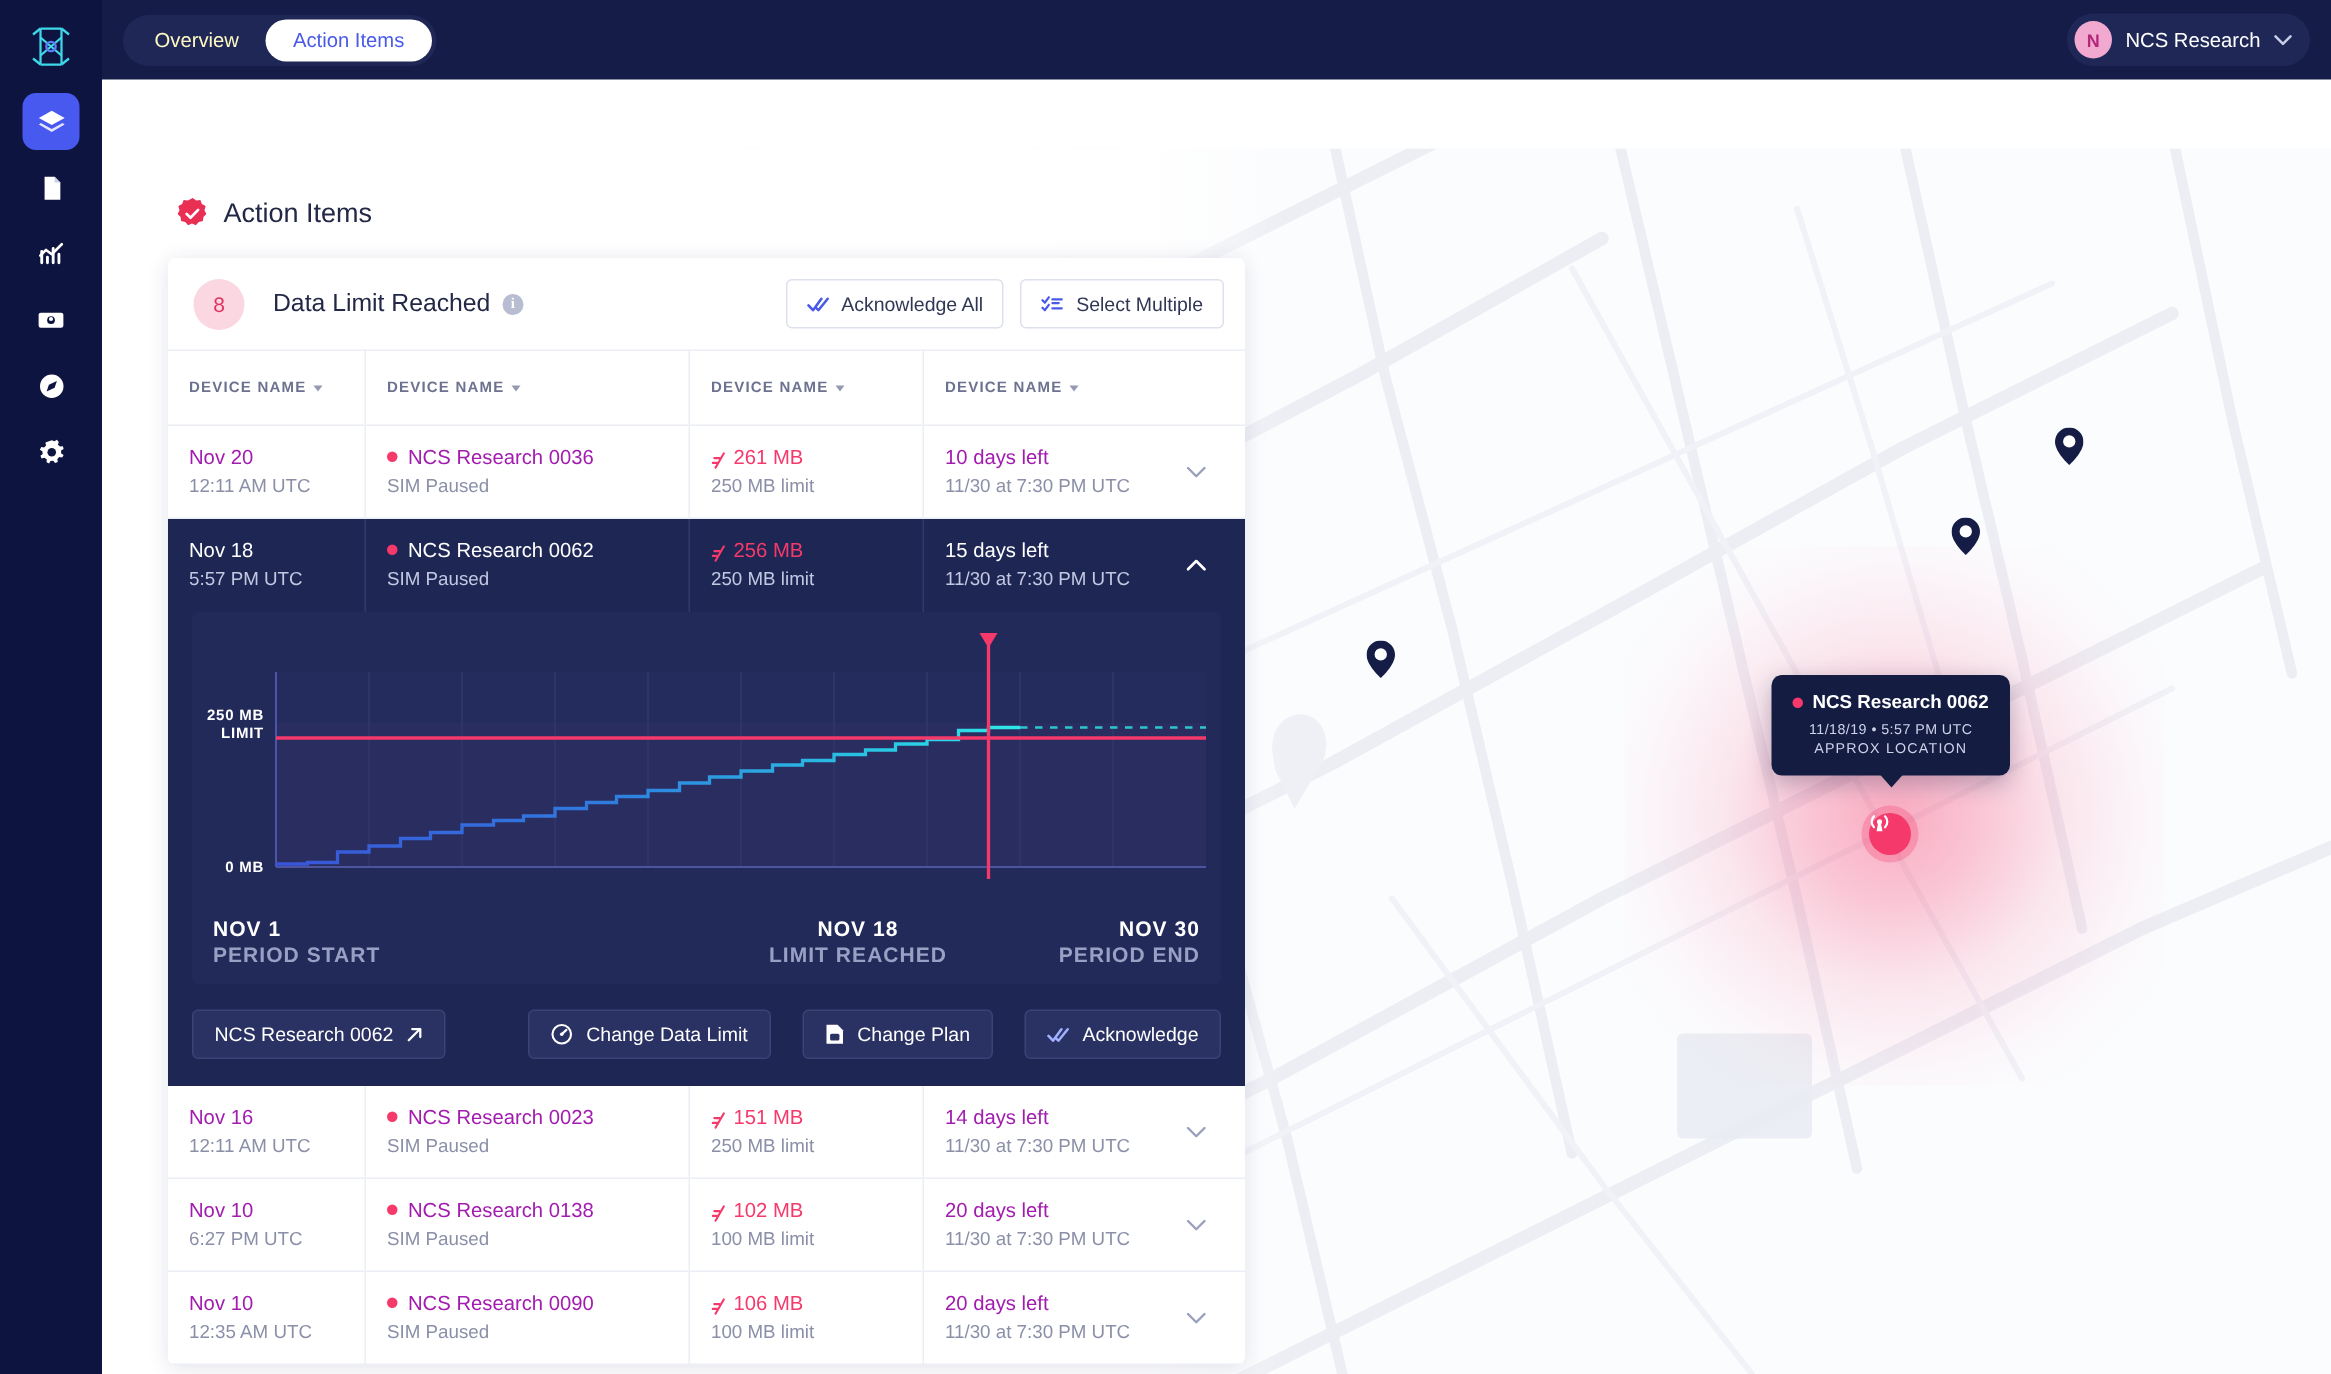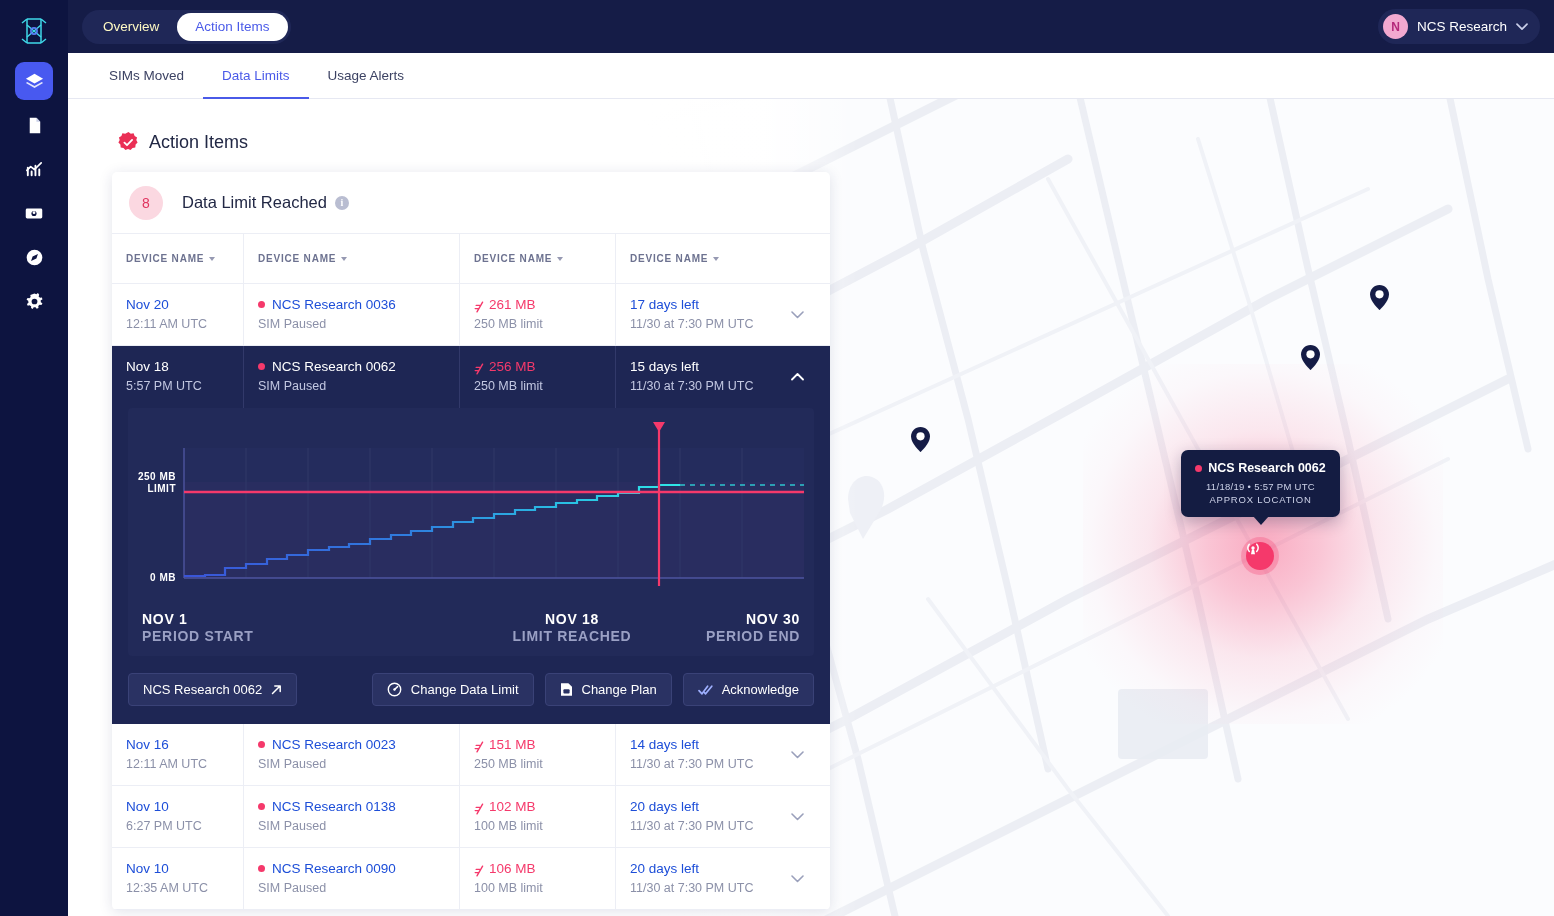--- a/index.html
+++ b/index.html
@@ -174,21 +174,21 @@
   .th:first-child { border-left: none; }
   .c1 { width: 131px; } .c2 { width: 216px; } .c3 { width: 156px; } .c4 { width: 215px; }
   .caret { width: 0; height: 0; border-left: 3.5px solid transparent; border-right: 3.5px solid transparent; border-top: 4.5px solid #9699b2; }
 
   .row {
     display: flex; align-items: stretch; height: 62px;
     border-bottom: 1px solid #eceef5; position: relative; cursor: pointer;
   }
   .cell { border-left: 1px solid #eceef5; padding: 12px 0 0 14px; }
   .cell:first-child { border-left: none; }
-  .l1 { font-size: 13.5px; color: #1d4ed8; line-height: 17px; display: flex; align-items: center; gap: 7px; }
+  .l1 { font-size: 13.5px; color: #a21caf; line-height: 17px; display: flex; align-items: center; gap: 7px; }
   .l2 { font-size: 12.5px; color: #8b90a8; line-height: 17px; margin-top: 3px; }
   .dot { width: 7px; height: 7px; border-radius: 50%; background: #f5396b; flex: none; }
   .mb { color: #f5396b; display: flex; align-items: flex-end; gap: 5px; }
   .row-chev { position: absolute; right: 26px; top: 50%; margin-top: -4px; }
 
   
   .row.expanded { background: #1e2654; border-bottom: none; }
   .row.expanded .cell { border-left-color: #32396a; }
   .row.expanded .l1 { color: #ffffff; }
   .row.expanded .l2 { color: #c3c8e2; }
@@ -212,21 +212,21 @@
   .xl .t { color: #ffffff; }
   .xl .s { color: #9aa0c4; margin-top: 1px; }
 
   
   .panel-actions { display: flex; align-items: center; margin-top: 17px; }
   .btn-dark {
     height: 33px; padding: 0 14px; border: 1px solid #3a4277; border-radius: 4px;
     background: #2a3263; color: #ffffff; font-size: 13px;
     display: flex; align-items: center; gap: 9px; cursor: pointer; white-space: nowrap;
   }
-  .panel-actions .right { margin-left: auto; display: flex; gap: 11px; }
+  .panel-actions .right { margin-left: auto; display: flex; gap: 21px; }
 </style>
 </head>
 <body>
 
 <div class="app">
 
   <div class="map">
     <svg width="1486" height="817" viewBox="0 0 1486 817" aria-hidden="true">
       <rect width="1486" height="817" fill="#fbfcfe"></rect>
       <g stroke="#eceef4" stroke-width="9" fill="none" stroke-linecap="round">
@@ -317,20 +317,37 @@
     </div>
 
     <div class="card">
 
       <div class="card-head">
         <div class="count-badge">8</div>
         <div class="card-title">
           <span>Data Limit Reached</span>
           <span class="info-icon">i</span>
         </div>
+        <div class="head-actions">
+          <div class="btn-outline">
+            <svg width="15" height="12" viewBox="0 0 15 12">
+              <path d="M1 6.6L4 9.8 9.6 2.2" stroke="#4a5ae8" stroke-width="1.7" fill="none" stroke-linecap="round" stroke-linejoin="round"></path>
+              <path d="M6.2 8.4l1.4 1.4L13.8 2.2" stroke="#4a5ae8" stroke-width="1.7" fill="none" stroke-linecap="round" stroke-linejoin="round"></path>
+            </svg>
+            <span>Acknowledge All</span>
+          </div>
+          <div class="btn-outline">
+            <svg width="15" height="12" viewBox="0 0 15 12">
+              <path d="M1 3.2l1.6 1.6L5.2 1.2" stroke="#4a5ae8" stroke-width="1.5" fill="none" stroke-linecap="round" stroke-linejoin="round"></path>
+              <path d="M1 8.2l1.6 1.6L5.2 6.2" stroke="#4a5ae8" stroke-width="1.5" fill="none" stroke-linecap="round" stroke-linejoin="round"></path>
+              <path d="M7.6 2.6h6.2M7.6 5h4.2M7.6 8.6h6.2" stroke="#4a5ae8" stroke-width="1.5" stroke-linecap="round"></path>
+            </svg>
+            <span>Select Multiple</span>
+          </div>
+        </div>
       </div>
 
       <div class="thead">
         <div class="th c1">
           <span>DEVICE NAME</span>
           <span class="caret"></span>
         </div>
         <div class="th c2">
           <span>DEVICE NAME</span>
           <span class="caret"></span>
@@ -360,21 +377,21 @@
         <div class="cell c3">
           <div class="l1 mb">
             <svg width="10" height="12" viewBox="0 0 10 12">
                 <path d="M8.6 1.2L3 10.8M2.2 4.4h3.4M1.2 7.6h3.4" stroke="#f5396b" stroke-width="1.4" stroke-linecap="round"></path>
               </svg>
             <span>261 MB</span>
           </div>
           <div class="l2">250 MB limit</div>
         </div>
         <div class="cell c4">
-          <div class="l1">17 days left</div>
+          <div class="l1">10 days left</div>
           <div class="l2">11/30 at 7:30 PM UTC</div>
         </div>
         <svg class="row-chev" width="13" height="8" viewBox="0 0 13 8">
             <path d="M1 1l5.5 5.5L12 1" stroke="#9aa0bb" stroke-width="1.6" fill="none" stroke-linecap="round" stroke-linejoin="round"></path>
           </svg>
       </div>
 
       <div class="row expanded">
         <div class="cell c1">
           <div class="l1">Nov 18</div>
@@ -603,25 +620,20 @@
     </div>
     <div class="account">
       <div class="avatar">N</div>
       <div class="account-name">NCS Research</div>
       <svg width="12" height="8" viewBox="0 0 12 8">
           <path d="M1 1.2l5 5 5-5" stroke="#c9cee8" stroke-width="1.7" fill="none" stroke-linecap="round" stroke-linejoin="round"></path>
         </svg>
     </div>
   </div>
 
-  <div class="tabstrip">
-    <div class="tab">SIMs Moved</div>
-    <div class="tab active">Data Limits</div>
-    <div class="tab">Usage Alerts</div>
-  </div>
 
   <div class="rail">
     <div class="rail-logo">
       <svg width="30" height="32" viewBox="0 0 30 32">
         <g stroke="#3fd8e8" stroke-width="1.5" fill="none">
           <path d="M8 4 L8 28 M22 4 L22 28 M8 4 L22 4 M8 28 L22 28"></path>
           <path d="M8 10 L22 22 M22 10 L8 22"></path>
           <path d="M3 8 L8 4 M27 8 L22 4 M3 24 L8 28 M27 24 L22 28"></path>
         </g>
         <circle cx="15" cy="16" r="3.1" fill="none" stroke="#5b7df5" stroke-width="1.6"></circle>

